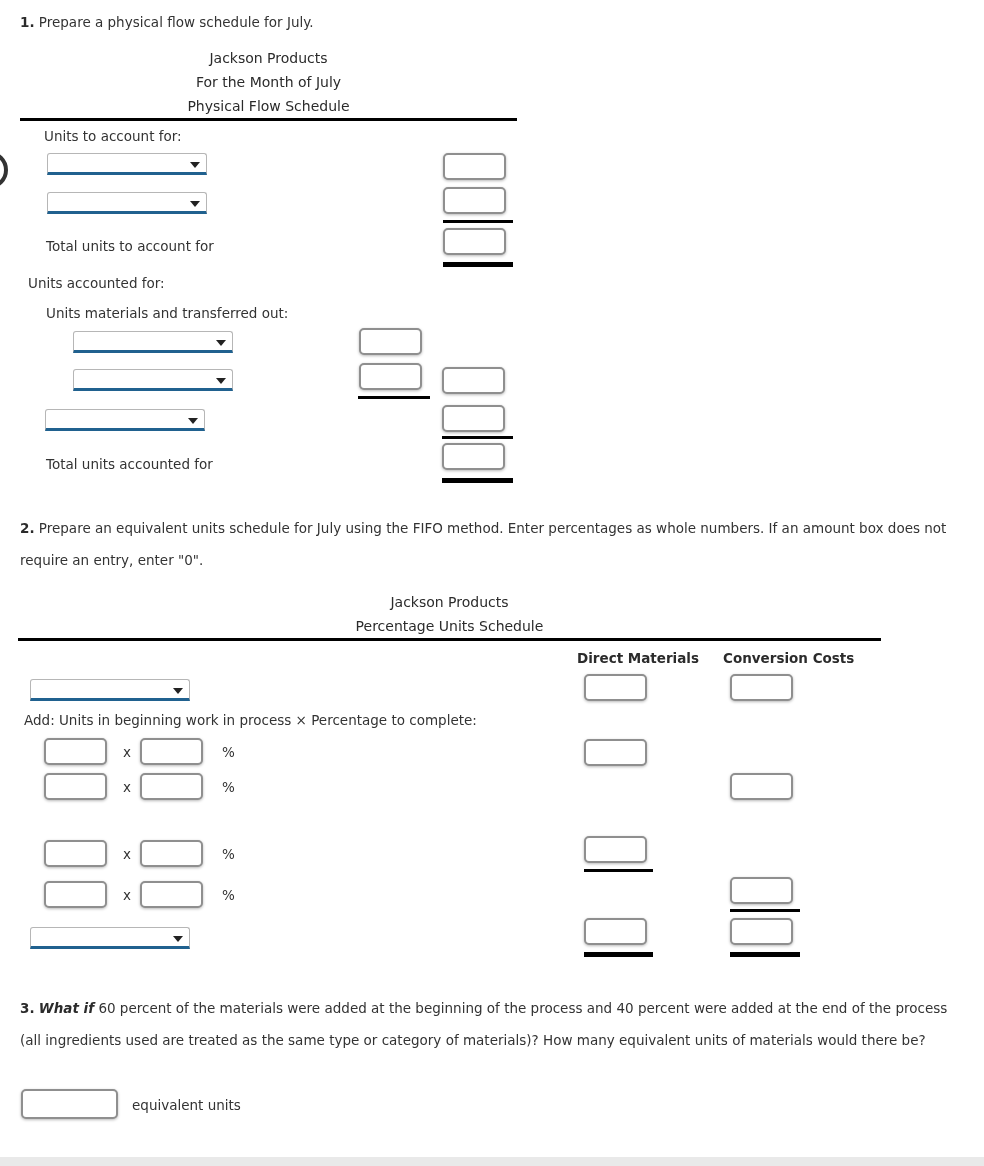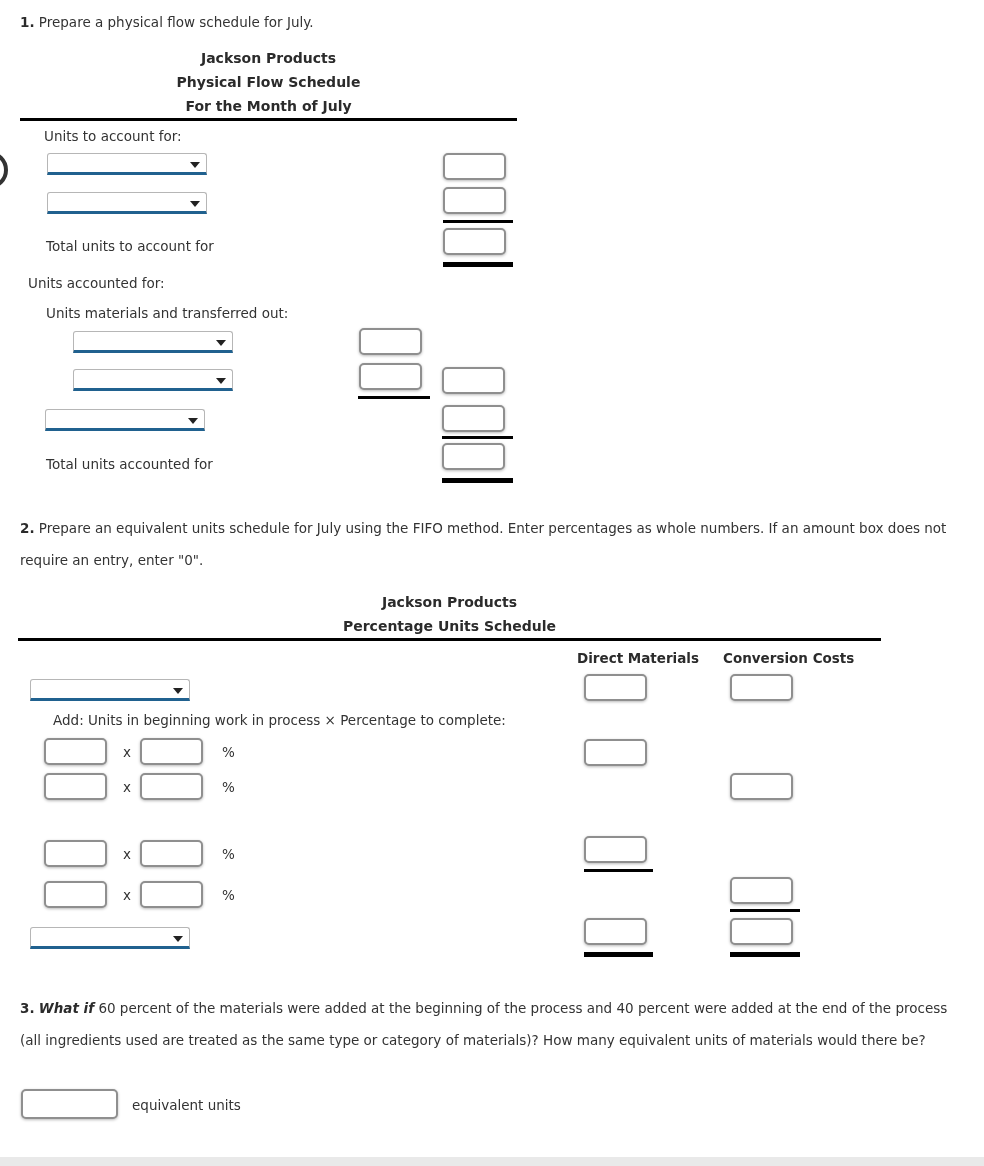--- a/index.html
+++ b/index.html
@@ -2,21 +2,21 @@
 <html style="--accent_blue: #20618f; --box_border: #8f8f8f; --rule_black: #000000; --footer_gray: #e9e9e9;"><head>
 <meta charset="utf-8">
 <style>
   html,body{margin:0;padding:0;background:#fff;}
   #page{position:relative;width:984px;height:1166px;background:#fff;overflow:hidden;
         font-family:"DejaVu Sans","Liberation Sans",sans-serif;color:#333;}
   .lbl{position:absolute;font-size:13.5px;color:#333;white-space:nowrap;}
   .bold{font-weight:bold;color:#2b2b2b;}
   .para{position:absolute;font-size:13.5px;line-height:32px;color:#333;}
   .title-block{position:absolute;text-align:center;border-bottom:3px solid #000;}
-  .title-line{font-size:14px;font-weight:bold;color:#2b2b2b;line-height:24px;}
+  .title-line{font-size:14px;font-weight:normal;color:#2b2b2b;line-height:24px;}
   .input-box{position:absolute;width:63px;height:27px;box-sizing:border-box;
              border:2px solid var(--box_border,#8f8f8f);border-radius:5px;background:#fff;
              box-shadow:0 1px 3px rgba(0,0,0,.28);padding:0 4px;
              font:13px "DejaVu Sans","Liberation Sans",sans-serif;color:#333;outline:none;}
   .dropdown{position:absolute;width:160px;height:22px;box-sizing:border-box;background:#fff;
             border:1px solid #b6b6b6;border-bottom:3px solid var(--accent_blue,#20618f);
             border-radius:3px 3px 0 0;cursor:pointer;}
   .caret{position:absolute;right:6px;top:8px;width:0;height:0;
          border-left:5.5px solid transparent;border-right:5.5px solid transparent;
          border-top:6px solid #222;}
@@ -29,22 +29,22 @@
 </style>
 </head>
 <body>
 
 <div id="page">
 
   <div class="para" style="left:20px;top:6px;width:940px;"><span class="bold">1.</span> <span>Prepare a physical flow schedule for July.</span></div>
 
   <div class="title-block" style="left:20px;top:46px;width:497px;">
     <div class="title-line">Jackson Products</div>
+    <div class="title-line">For the Month of July</div>
     <div class="title-line">Physical Flow Schedule</div>
-    <div class="title-line">For the Month of July</div>
   </div>
 
   <div class="lbl" style="left:44px;top:128px;">Units to account for:</div>
 
   <div class="clip-circle"></div>
 
   <div class="dropdown" style="left:47px;top:153px;">
       <span class="caret"></span>
     </div>
   <input class="input-box" style="left: 443px; top: 153px;" value="">
@@ -93,21 +93,21 @@
 
   <div class="lbl bold" style="left:577px;top:650px;">Direct Materials</div>
   <div class="lbl bold" style="left:723px;top:650px;">Conversion Costs</div>
 
   <div class="dropdown" style="left:30px;top:679px;">
       <span class="caret"></span>
     </div>
   <input class="input-box" style="left: 584px; top: 674px;" value="">
   <input class="input-box" style="left: 730px; top: 674px;" value="">
 
-  <div class="lbl" style="left:24px;top:712px;margin-left:29px;">Add: Units in beginning work in process × Percentage to complete:</div>
+  <div class="lbl" style="left:24px;top:712px;">Add: Units in beginning work in process × Percentage to complete:</div>
 
   <input class="input-box" style="left: 44px; top: 738px;" value="">
   <div class="lbl" style="left:123px;top:744px;">x</div>
   <input class="input-box" style="left: 140px; top: 738px;" value="">
   <div class="lbl" style="left:222px;top:744px;">%</div>
   <input class="input-box" style="left: 584px; top: 739px;" value="">
 
   <input class="input-box" style="left: 44px; top: 773px;" value="">
   <div class="lbl" style="left:123px;top:779px;">x</div>
   <input class="input-box" style="left: 140px; top: 773px;" value="">

